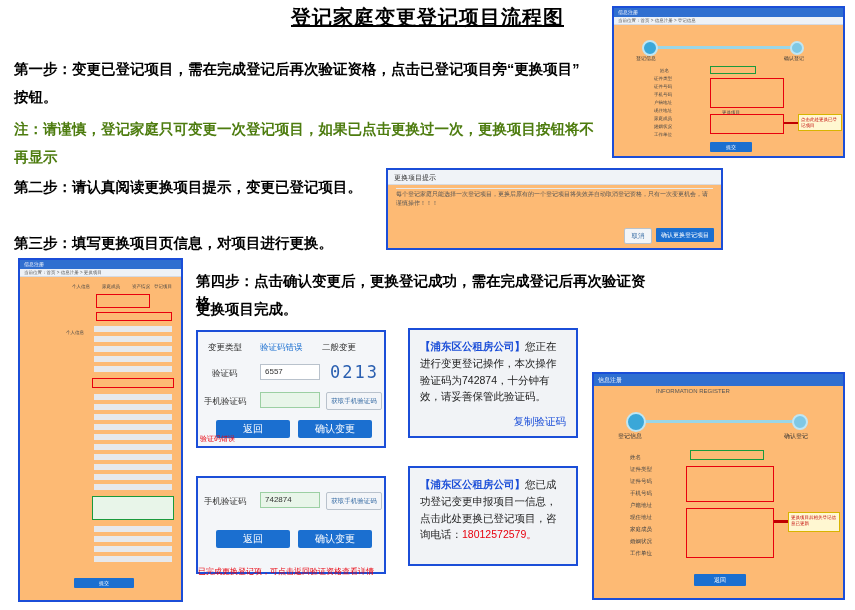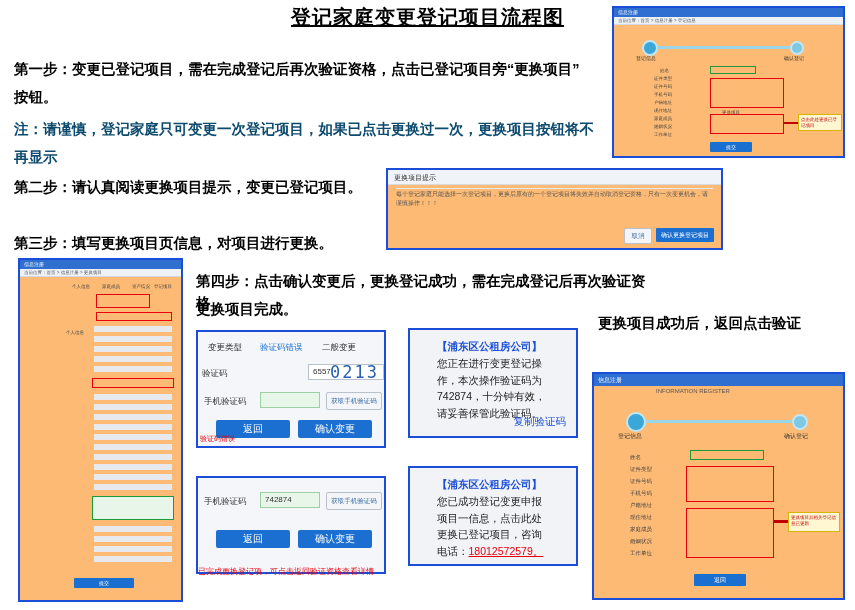--- a/index.html
+++ b/index.html
@@ -12,21 +12,21 @@
     overflow:hidden;
   }
   .title{
     position:absolute;left:0;top:4px;width:855px;text-align:center;
     font-size:20px;font-weight:bold;letter-spacing:1px;
   }
   .title u{text-decoration:underline;}
   .step{
     position:absolute;font-size:14.5px;line-height:1.55;font-weight:bold;
   }
-  .warn{color:#0c4a6e;font-family:Liberation Serif, serif;}
+  .warn{color:#4d7c0f;font-family:Liberation Serif, serif;}
   
   #step1{left:14px;top:58px;width:580px;}
   #step1b{left:14px;top:86px;width:580px;}
   #warn1{left:14px;top:118px;width:590px;}
   #warn2{left:14px;top:146px;width:590px;}
   #step2{left:14px;top:176px;width:380px;}
   #step3{left:14px;top:232px;width:380px;}
   #step4{left:196px;top:270px;width:450px;}
   #step4b{left:196px;top:298px;width:450px;}
   #note-right{left:598px;top:312px;width:250px;line-height:1.6;}
@@ -57,43 +57,42 @@
   .field.green{background:#e8f5e9;border-color:#9ccfa3;}
   .lbl{position:absolute;font-size:8.5px;color:#333;}
   .smallbtn{position:absolute;border:1px solid #b9c2cc;background:#f3f5f8;font-size:6.5px;color:#3a6ea5;text-align:center;line-height:14px;border-radius:2px;}
 
   
   .dlgtitle{position:absolute;left:0;top:0;right:0;height:14px;background:#f0f3f7;border-bottom:1px solid #d6dbe2;}
   .dlgtitle span{position:absolute;left:6px;top:3px;font-size:7px;color:#333;}
   .dlgbody{position:absolute;left:8px;top:20px;right:8px;font-size:6px;color:#555;line-height:1.5;}
 
   
-  .sms{position:absolute;border:2px solid #1b4ed8;background:#f1f3f6;box-sizing:border-box;padding:8px 27px;font-size:10.5px;line-height:1.6;color:#222;}
+  .sms{position:absolute;border:2px solid #1b4ed8;background:#f1f3f6;box-sizing:border-box;padding:8px 10px;font-size:10.5px;line-height:1.6;color:#222;}
   .sms b{color:#1b4ed8;}
-  .sms .redlink{color:#e8000d;text-decoration:underline;text-align:center;}
+  .sms .redlink{color:#e8000d;text-align:center;}
   .copy{position:absolute;right:10px;bottom:6px;color:#1b4ed8;font-size:10.5px;}
   .bignum{font-family:"DejaVu Sans Mono","Liberation Mono",monospace;font-size:17px;letter-spacing:2px;color:#2a5fb0;}
 </style>
 </head>
 <body>
 
 <div class="title">
   <u>登记家庭变更登记项目流程图</u>
 </div>
 
 <div class="step" id="step1">第一步：变更已登记项目，需在完成登记后再次验证资格，点击已登记项目旁“更换项目”</div>
 <div class="step" id="step1b">按钮。</div>
 <div class="step warn" id="warn1">注：请谨慎，登记家庭只可变更一次登记项目，如果已点击更换过一次，更换项目按钮将不</div>
 <div class="step warn" id="warn2">再显示</div>
 <div class="step" id="step2">第二步：请认真阅读更换项目提示，变更已登记项目。</div>
 <div class="step" id="step3">第三步：填写更换项目页信息，对项目进行更换。</div>
 <div class="step" id="step4">第四步：点击确认变更后，更换登记成功，需在完成登记后再次验证资格</div>
 <div class="step" id="step4b">更换项目完成。</div>
 <div class="step" id="note-right">
-  <div>更换项目成功后，返回点击验证</div>
 </div>
 
 <div class="fig" style="left:612px;top:6px;width:233px;height:152px;">
   <div class="inner">
     <div class="hdrbar">
       <span class="ht">信息注册</span>
     </div>
     <div class="subbar" style="top:9px;">
       <span class="st">当前位置：首页 &gt; 信息注册 &gt; 登记信息</span>
     </div>
@@ -187,22 +186,22 @@
     <div class="bluebtn" style="left:54px;top:318px;width:60px;height:10px;line-height:10px;">提交</div>
   </div>
 </div>
 
 <div class="fig" style="left:196px;top:330px;width:190px;height:118px;">
   <div class="inner" style="background:#f4f6f9;">
     <div class="lbl" style="left:10px;top:10px;">变更类型</div>
     <div class="lbl" style="left:62px;top:10px;color:#1b6fd0;">验证码错误</div>
     <div class="lbl" style="left:124px;top:10px;">二般变更</div>
 
-    <div class="lbl" style="left:4px;top:36px;">验证码</div>
-    <div class="field" style="left:62px;top:32px;width:76px;height:16px;margin-left:48px;">6557</div>
+    <div class="lbl" style="left:14px;top:36px;">验证码</div>
+    <div class="field" style="left:62px;top:32px;width:60px;height:16px;">6557</div>
     <div class="bignum" style="position:absolute;left:132px;top:30px;">0213</div>
 
     <div class="lbl" style="left:6px;top:64px;">手机验证码</div>
     <div class="field green" style="left:62px;top:60px;width:60px;height:16px;"></div>
     <div class="smallbtn" style="left:128px;top:60px;width:54px;height:16px;line-height:16px;">获取手机验证码</div>
 
     <div class="bluebtn big" style="left:18px;top:88px;width:74px;height:18px;line-height:18px;">返回</div>
     <div class="bluebtn big" style="left:100px;top:88px;width:74px;height:18px;line-height:18px;">确认变更</div>
   </div>
 </div>

